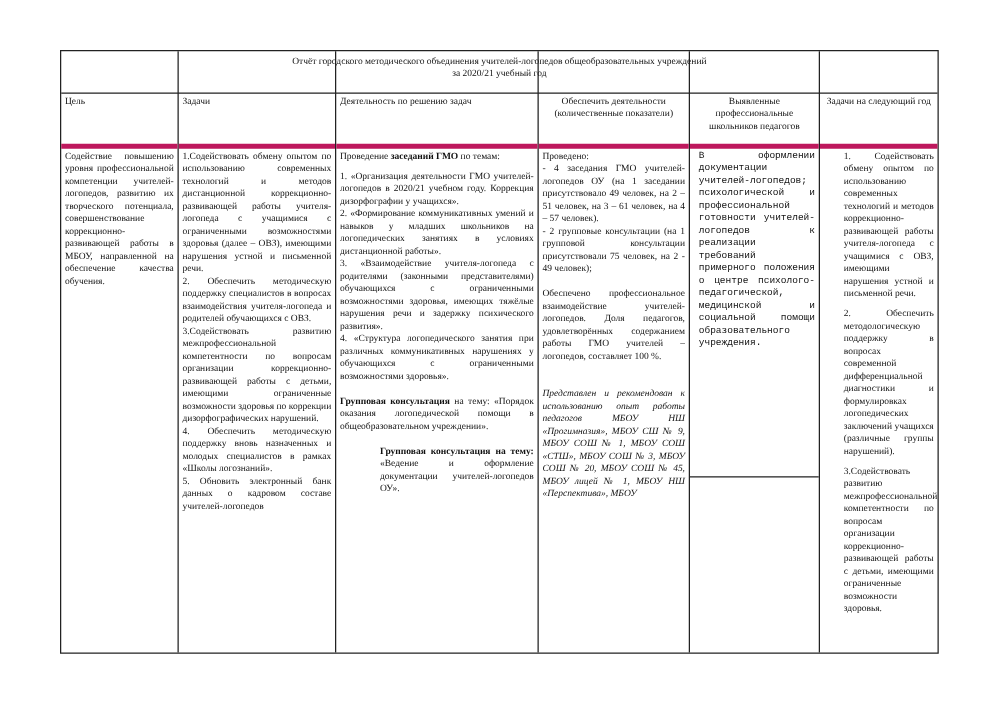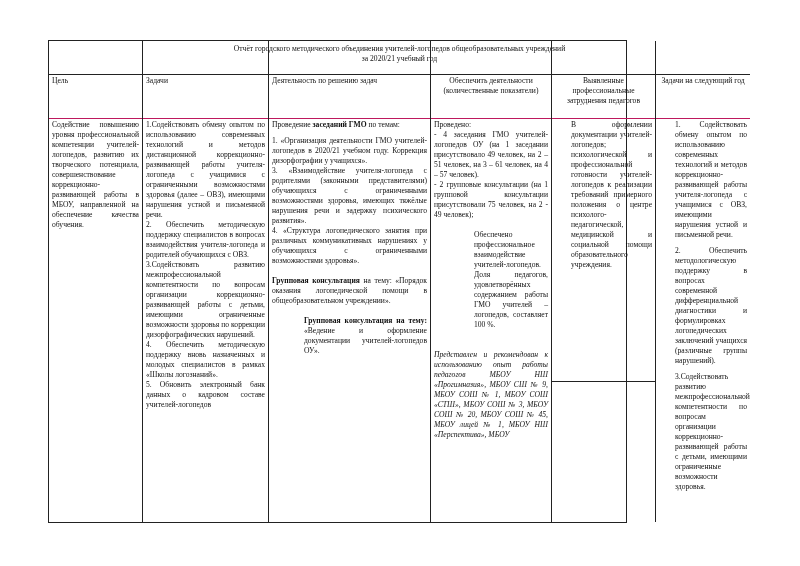--- a/index.html
+++ b/index.html
@@ -1,25 +1,25 @@
 <!DOCTYPE html>
 <html><head>
   <meta charset="utf-8">
   <style>
     html, body { margin: 0; padding: 0; background: #ffffff; }
     body { width: 800px; height: 566px; position: relative; overflow: hidden;
            font-family: "Liberation Serif", "DejaVu Serif", serif; color: #111; }
-    .page { position: absolute; left: 48px; top: 40px; width: 579px; height: 483px;
+    .page { position: absolute; left: 48px; top: 40px; width: 703px; height: 483px;
             border: 1px solid #222; box-sizing: border-box; }
     .title-row { position: absolute; left: 0; top: 0; width: 701px; height: 34px;
                  border-bottom: 1px solid #222; text-align: center; font-size: 7.6px; line-height: 10px;
                  padding-top: 3px; box-sizing: border-box; }
     .col { position: absolute; box-sizing: border-box; border-right: 1px solid #222; }
     .col.last { border-right: none; }
-    .head { position: absolute; top: 34px; height: 44px; border-bottom: 1px solid #be185d;
+    .head { position: absolute; top: 34px; height: 44px; border-bottom: 4px solid #be185d;
             font-size: 7.6px; line-height: 10px; padding: 1px 3px; box-sizing: border-box; }
     .head.center { text-align: center; }
     .body { position: absolute; top: 78px; bottom: 0; font-size: 7.6px; line-height: 10px;
             padding: 1px 3px; box-sizing: border-box; text-align: justify; overflow: hidden; }
     .body p { margin: 0; }
     .body p.gap { margin-top: 6px; }
     .b { font-weight: bold; }
     .hsplit { position: absolute; left: 0; right: 0; height: 0; border-top: 1px solid #222; }
   </style>
 </head>
@@ -47,41 +47,42 @@
       <p>4. Обеспечить методическую поддержку вновь назначенных и молодых специалистов в рамках «Школы логознаний».</p>
       <p>5. Обновить электронный банк данных о кадровом составе учителей-логопедов</p>
     </div>
   </div>
 
   <div class="col" style="left:220px;width:162px;top:0;bottom:0;">
     <div class="head" style="left:0;right:0;">Деятельность по решению задач</div>
     <div class="body" style="left:0;right:0;">
       <p><span>Проведение </span><span class="b">заседаний ГМО</span><span> по темам:</span></p>
       <p class="gap">1. «Организация деятельности ГМО учителей-логопедов в 2020/21 учебном году. Коррекция дизорфографии у учащихся».</p>
+      <p>2. «Формирование коммуникативных умений и навыков у младших школьников на логопедических занятиях в условиях дистанционной работы».</p>
       <p>3. «Взаимодействие учителя-логопеда с родителями (законными представителями) обучающихся с ограниченными возможностями здоровья, имеющих тяжёлые нарушения речи и задержку психического развития».</p>
       <p>4. «Структура логопедического занятия при различных коммуникативных нарушениях у обучающихся с ограниченными возможностями здоровья».</p>
       <p class="gap" style="margin-top:10px;"><span class="b">Групповая консультация</span><span> на тему: «Порядок оказания логопедической помощи в общеобразовательном учреждении».</span></p>
       <p class="gap" style="margin-top:10px;margin-left:32px;"><span class="b">Групповая консультация на тему:</span><span> «Ведение и оформление документации учителей-логопедов ОУ».</span></p>
     </div>
   </div>
 
   <div class="col" style="left:382px;width:121px;top:0;bottom:0;">
     <div class="head center" style="left:0;right:0;">Обеспечить деятельности (количественные показатели)</div>
     <div class="body" style="left:0;right:0;">
       <p>Проведено:</p>
       <p>- 4 заседания ГМО учителей-логопедов ОУ (на 1 заседании присутствовало 49 человек, на 2 – 51 человек, на 3 – 61 человек, на 4 – 57 человек).</p>
       <p>- 2 групповые консультации (на 1 групповой консультации присутствовали 75 человек, на 2 - 49 человек);</p>
-      <p class="gap" style="margin-top:10px;margin-left:40px;">Обеспечено профессиональное взаимодействие учителей-логопедов. Доля педагогов, удовлетворённых содержанием работы ГМО учителей – логопедов, составляет 100 %.</p>
+      <p class="gap" style="margin-top:10px;">Обеспечено профессиональное взаимодействие учителей-логопедов. Доля педагогов, удовлетворённых содержанием работы ГМО учителей – логопедов, составляет 100 %.</p>
       <p class="gap" style="margin-top:20px;font-style:italic;">Представлен и рекомендован к использованию опыт работы педагогов МБОУ НШ «Прогимназия», МБОУ СШ № 9, МБОУ СОШ № 1, МБОУ СОШ «СТШ», МБОУ СОШ № 3, МБОУ СОШ № 20, МБОУ СОШ № 45, МБОУ лицей № 1, МБОУ НШ «Перспектива», МБОУ</p>
     </div>
   </div>
 
   <div class="col" style="left:503px;width:104px;top:0;bottom:0;">
-    <div class="head center" style="left:0;right:0;">Выявленные профессиональные затруднения педагогов</div>
-    <div class="body" style="left:16px;right:0;">
+    <div class="head center" style="left:0;right:0;">Выявленные профессиональные школьников педагогов</div>
+    <div class="body" style="left:4px;right:0;font-family:Liberation Mono, monospace;">
       <p>В оформлении документации учителей-логопедов; психологической и профессиональной готовности учителей-логопедов к реализации требований примерного положения о центре психолого-педагогической, медицинской и социальной помощи образовательного учреждения.</p>
     </div>
     <div class="hsplit" style="top:340px;"></div>
   </div>
 
   <div class="col last" style="left:607px;width:94px;top:0;bottom:0;">
     <div class="head center" style="left:0;right:0;">Задачи на следующий год</div>
     <div class="body" style="left:0;right:0;margin-left:16px;">
       <p>1. Содействовать обмену опытом по использованию современных технологий и методов коррекционно-развивающей работы учителя-логопеда с учащимися с ОВЗ, имеющими нарушения устной и письменной речи.</p>
       <p class="gap">2. Обеспечить методологическую поддержку в вопросах современной дифференциальной диагностики и формулировках логопедических заключений учащихся (различные группы нарушений).</p>

